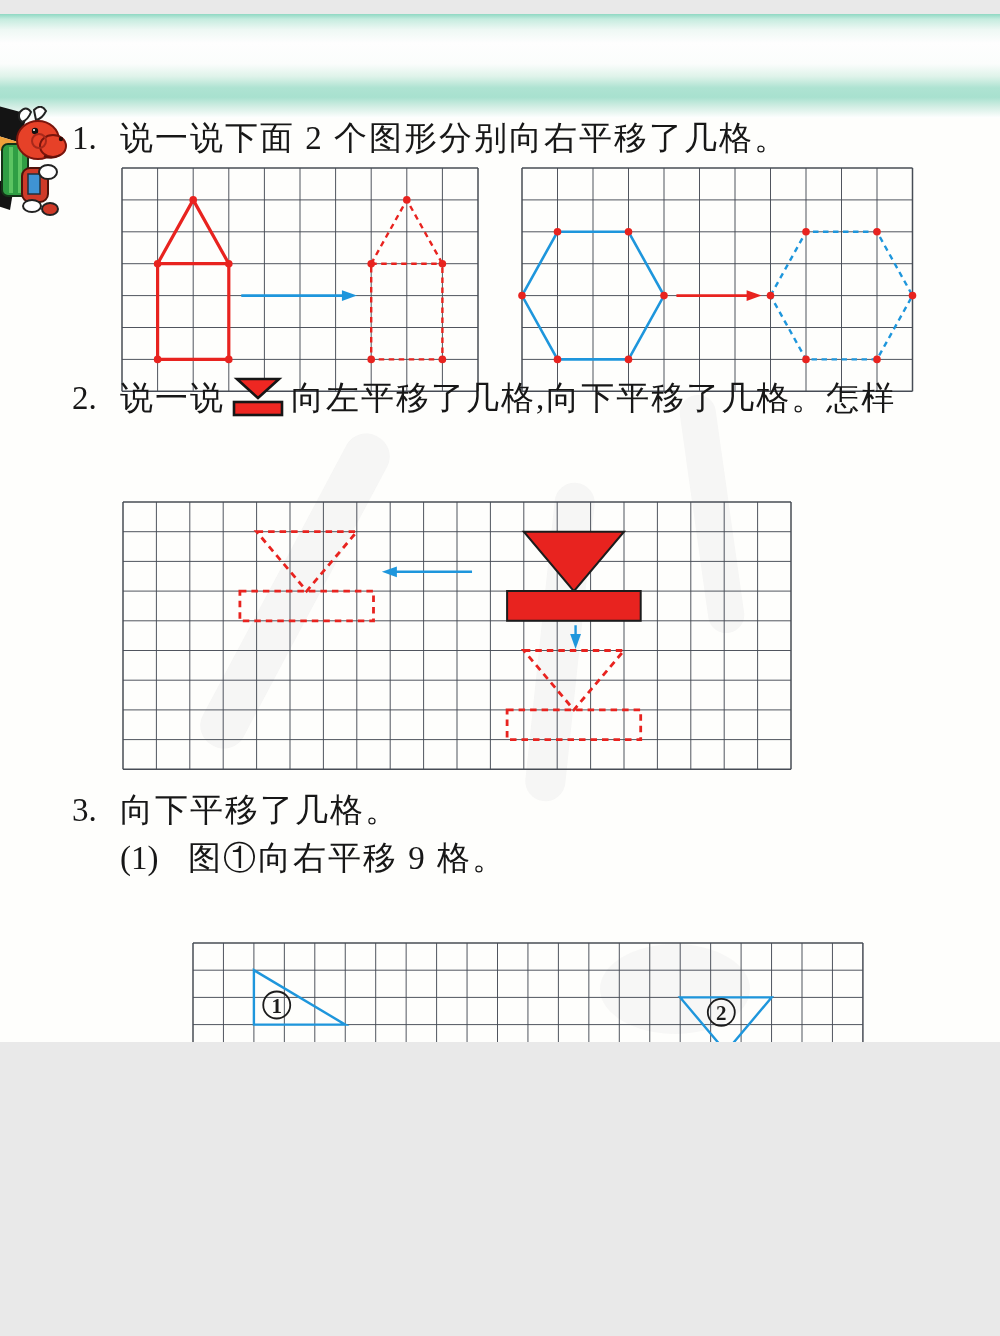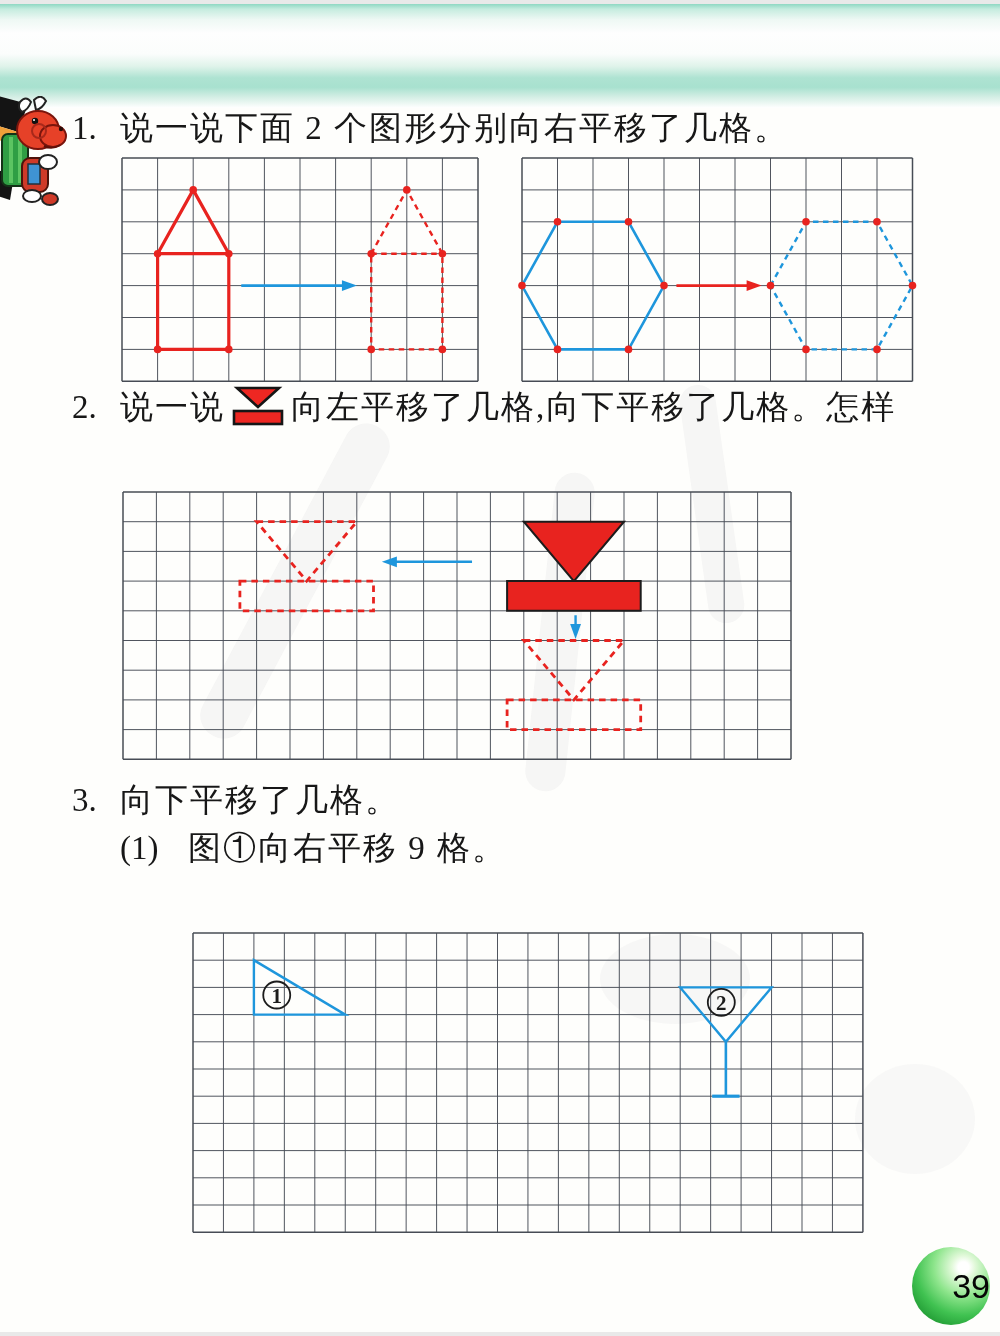--- a/index.html
+++ b/index.html
@@ -1,16 +1,16 @@
 <!DOCTYPE html>
 <html><head>
 <meta charset="utf-8">
 <style>
   html,body{margin:0;padding:0;background:#e9e9e9;}
-  .page{position:relative;width:1000px;height:1328px;margin:4px auto;background:#fefefc;
+  .page{position:relative;width:1000px;height:1028px;margin:14px auto;background:#fefefc;
         overflow:hidden;font-family:"Liberation Serif",serif;color:#171717;}
   .band{position:absolute;left:0;top:0;width:1000px;height:104px;
         background:linear-gradient(180deg,#8fd8c3 0%,#c6ecdf 5%,#eef8f4 15%,#fefefe 28%,
                    #fbfdfc 48%,#dff3ea 60%,#aee3d2 71%,#a8e1cf 80%,#d6efe6 90%,#ffffff 100%);}
   .qline{position:absolute;font-size:33px;line-height:1.25;letter-spacing:2px;white-space:nowrap;}
   .qnum{display:inline-block;width:48px;letter-spacing:0;}
   .sublabel{display:inline-block;width:68px;letter-spacing:0;}
   .fig{position:absolute;z-index:2;}
   .fig svg{display:block;}
   .icon-shape{display:inline-block;vertical-align:-9px;margin:0 5px;}
@@ -139,21 +139,21 @@
           <circle cx="248.5" cy="127.6" r="3.8" fill="#e8231f"></circle>
           <circle cx="284" cy="63.8" r="3.8" fill="#e8231f"></circle>
           <circle cx="355" cy="63.8" r="3.8" fill="#e8231f"></circle>
           <circle cx="390.5" cy="127.6" r="3.8" fill="#e8231f"></circle>
           <circle cx="355" cy="191.39999999999998" r="3.8" fill="#e8231f"></circle>
           <circle cx="284" cy="191.39999999999998" r="3.8" fill="#e8231f"></circle>
         </g>
       </svg>
     </div>
 
-  <div class="qline" style="left:72px;top:381px;z-index:2">
+  <div class="qline" style="left:72px;top:362px;z-index:2">
     <span class="qnum">2.</span><span>说一说</span><svg class="icon-shape" width="56" height="42" viewBox="0 0 56 42">
         <polygon points="7,3 49,3 28,22" fill="#ee2722" stroke="#161616" stroke-width="2.6"></polygon>
         <rect x="4" y="26" width="48" height="13" fill="#ee2722" stroke="#161616" stroke-width="2.6"></rect>
       </svg><span>向左平移了几格,向下平移了几格。怎样</span>
   </div>
 
   <div class="fig" style="left:117px;top:482px;">
       <svg width="680" height="279.3">
         <g transform="translate(6,6)">
           <line x1="0" y1="0" x2="0" y2="267.3" stroke="#474c55" stroke-width="1.5"></line>

